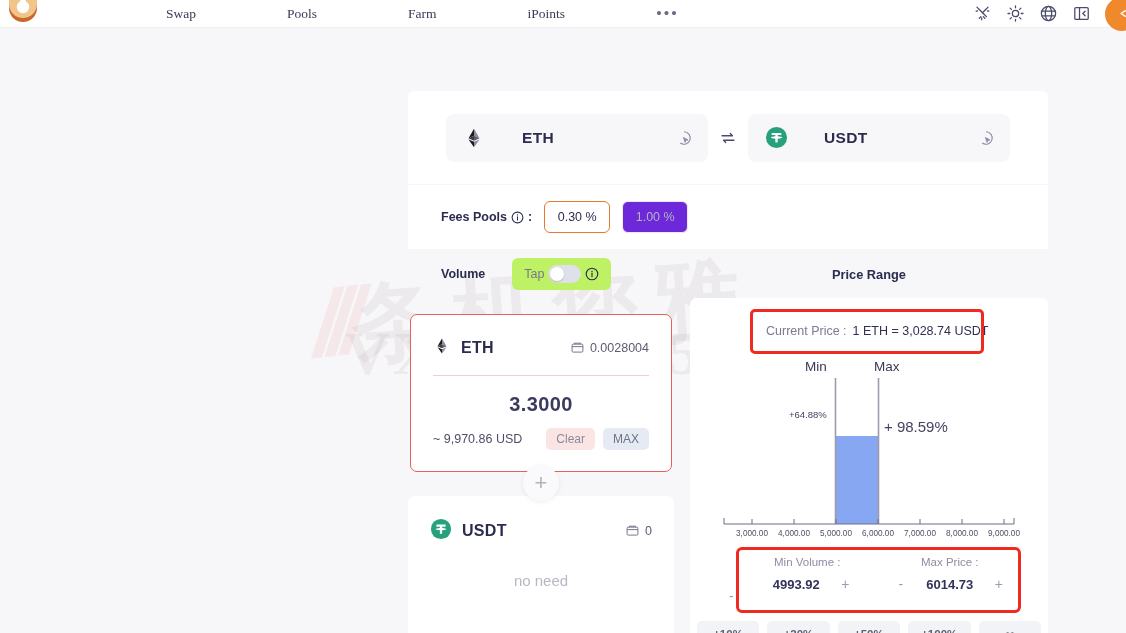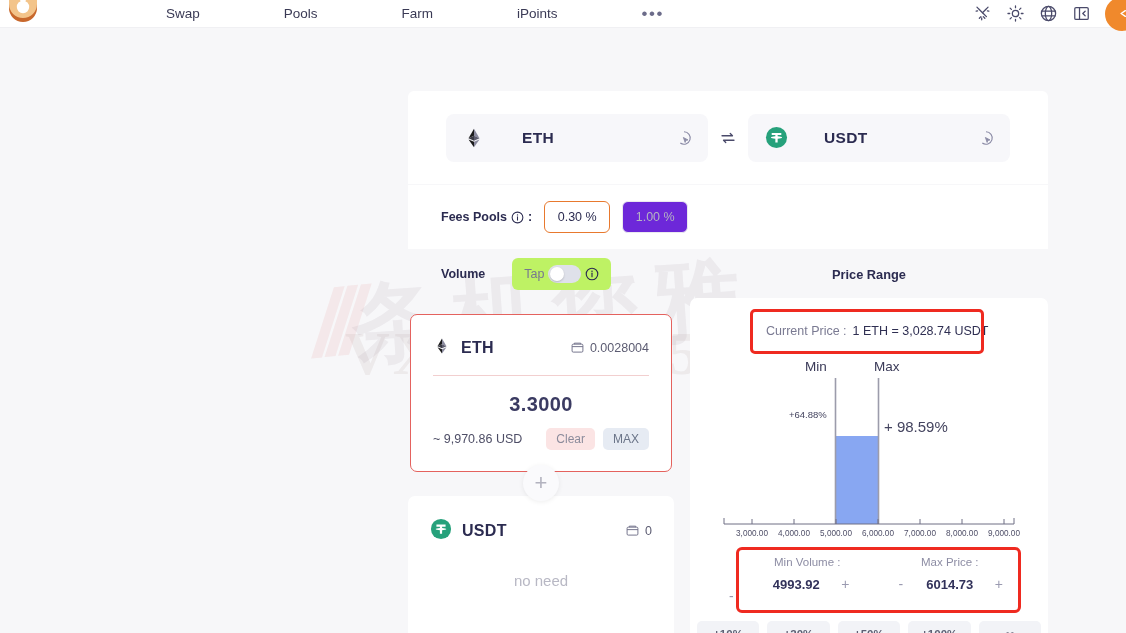--- a/index.html
+++ b/index.html
@@ -43,21 +43,21 @@
   .header {
     position:relative; z-index:10;
     height:28px; background:#fff;
     display:flex; align-items:center;
     border-bottom:1px solid #f0f0f3;
   }
   .logo-wrap { width:46px; display:flex; justify-content:center; align-items:flex-start; height:28px; }
   .logo {
     width:44px; height:44px; margin-top:-14px; position:relative;
   }
-  .nav { display:flex; align-items:center; margin-left:56px; gap:8px; }
+  .nav { display:flex; align-items:center; margin-left:56px; gap:15px;font-family:Liberation Serif, serif; }
   .nav-item {
     font-size:13.5px; color:#3a3a55; font-weight:400;
     padding:0 12px; cursor:pointer; white-space:nowrap;
   }
   .nav-item:nth-child(1){ margin-left:0; }
   .nav-more { font-size:17px; color:#6c6c8a; letter-spacing:1.5px; padding:0 12px; cursor:pointer; line-height:10px;}
   .hdr-right { margin-left:auto; display:flex; align-items:center; gap:14px; padding-right:0; }
   .hdr-icon { width:19px; height:19px; color:#4a4a6a; cursor:pointer; display:block; }
   .avatar {
     width:34px; height:34px; border-radius:50%;

